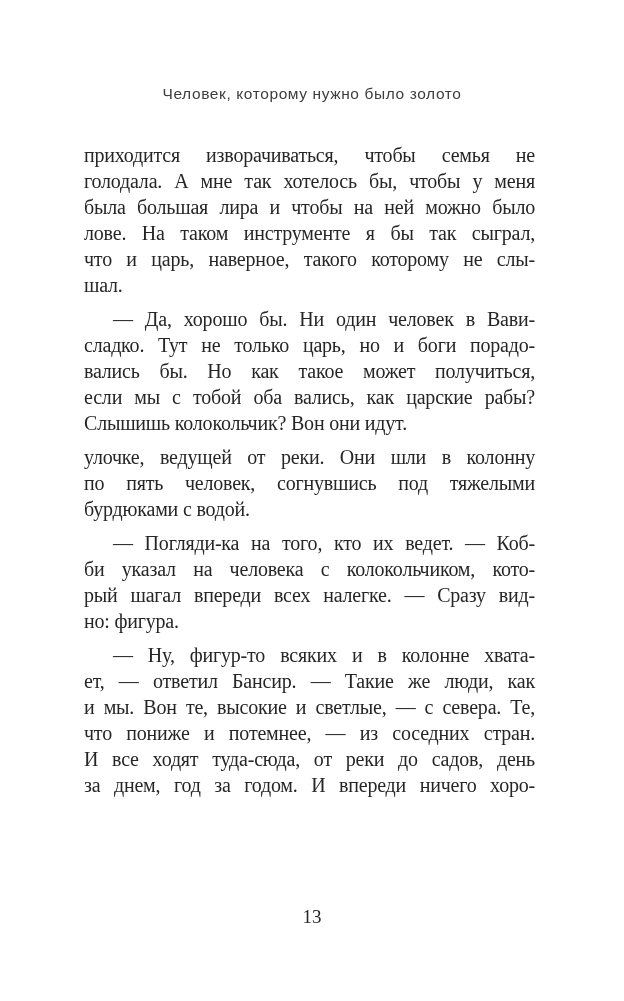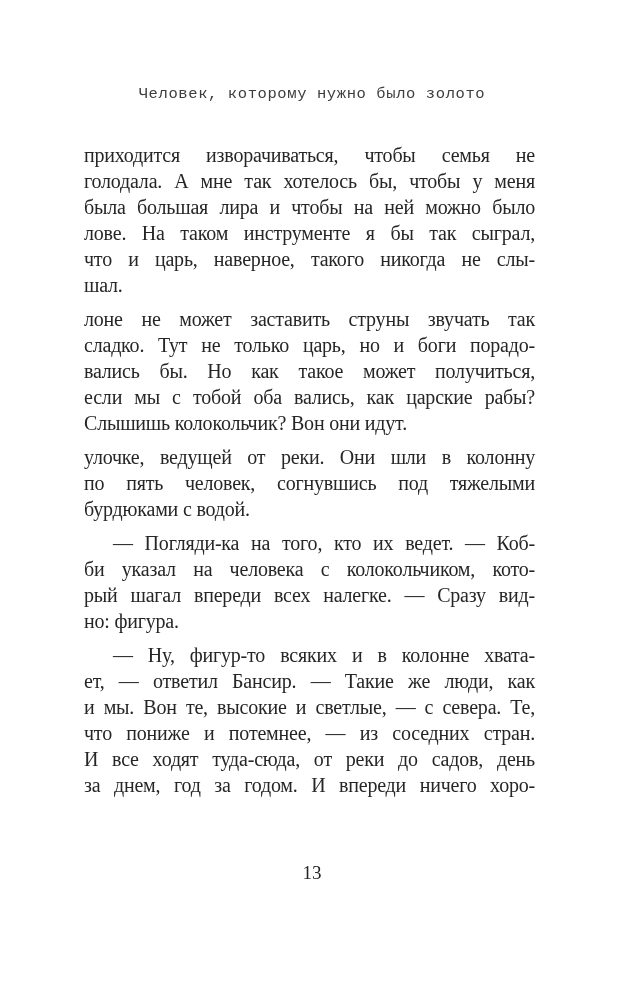--- a/index.html
+++ b/index.html
@@ -13,21 +13,21 @@
     height: 1001px;
     background: #ffffff;
     overflow: hidden;
   }
   .running-header {
     position: absolute;
     top: 85px;
     left: 0;
     width: 624px;
     text-align: center;
-    font-family: Liberation Mono, monospace;
+    font-family: Liberation Sans, sans-serif;
     font-size: 15.5px;
     letter-spacing: 0.6px;
     color: #3d3d3d;
   }
   .text-block {
     position: absolute;
     top: 134px;
     left: 76px;
     width: 467px;
     font-family: "Liberation Serif", serif;
@@ -42,21 +42,21 @@
     text-align-last: justify;
   }
   .line.short {
     text-align-last: left;
   }
   .line.indent {
     text-indent: 29px;
   }
   .folio {
     position: absolute;
-    top: 860px;
+    top: 904px;
     left: 0;
     width: 624px;
     text-align: center;
     font-family: "Liberation Serif", serif;
     font-size: 19px;
     line-height: 26px;
     color: #262626;
   }
 </style>
 </head>
@@ -64,25 +64,25 @@
 
 <div class="page">
   <div class="running-header">Человек, которому нужно было золото</div>
 
   <div class="text-block">
       <div class="paragraph">
         <div class="line">приходится изворачиваться, чтобы семья не</div>
         <div class="line">голодала. А мне так хотелось бы, чтобы у меня</div>
         <div class="line">была большая лира и чтобы на ней можно было</div>
         <div class="line">лове. На таком инструменте я бы так сыграл,</div>
-        <div class="line">что и царь, наверное, такого никогда не слы-</div>
+        <div class="line">что и царь, наверное, такого которому не слы-</div>
         <div class="line short">шал.</div>
       </div>
       <div class="paragraph">
-        <div class="line">лоне не может заставить струны звучать так</div>
+        <div class="line indent">— Да, хорошо бы. Ни один человек в Вави-</div>
         <div class="line">сладко. Тут не только царь, но и боги порадо-</div>
         <div class="line">вались бы. Но как такое может получиться,</div>
         <div class="line">если мы с тобой оба вались, как царские рабы?</div>
         <div class="line short">Слышишь колокольчик? Вон они идут.</div>
       </div>
       <div class="paragraph">
         <div class="line">улочке, ведущей от реки. Они шли в колонну</div>
         <div class="line">по пять человек, согнувшись под тяжелыми</div>
         <div class="line short">бурдюками с водой.</div>
       </div>

